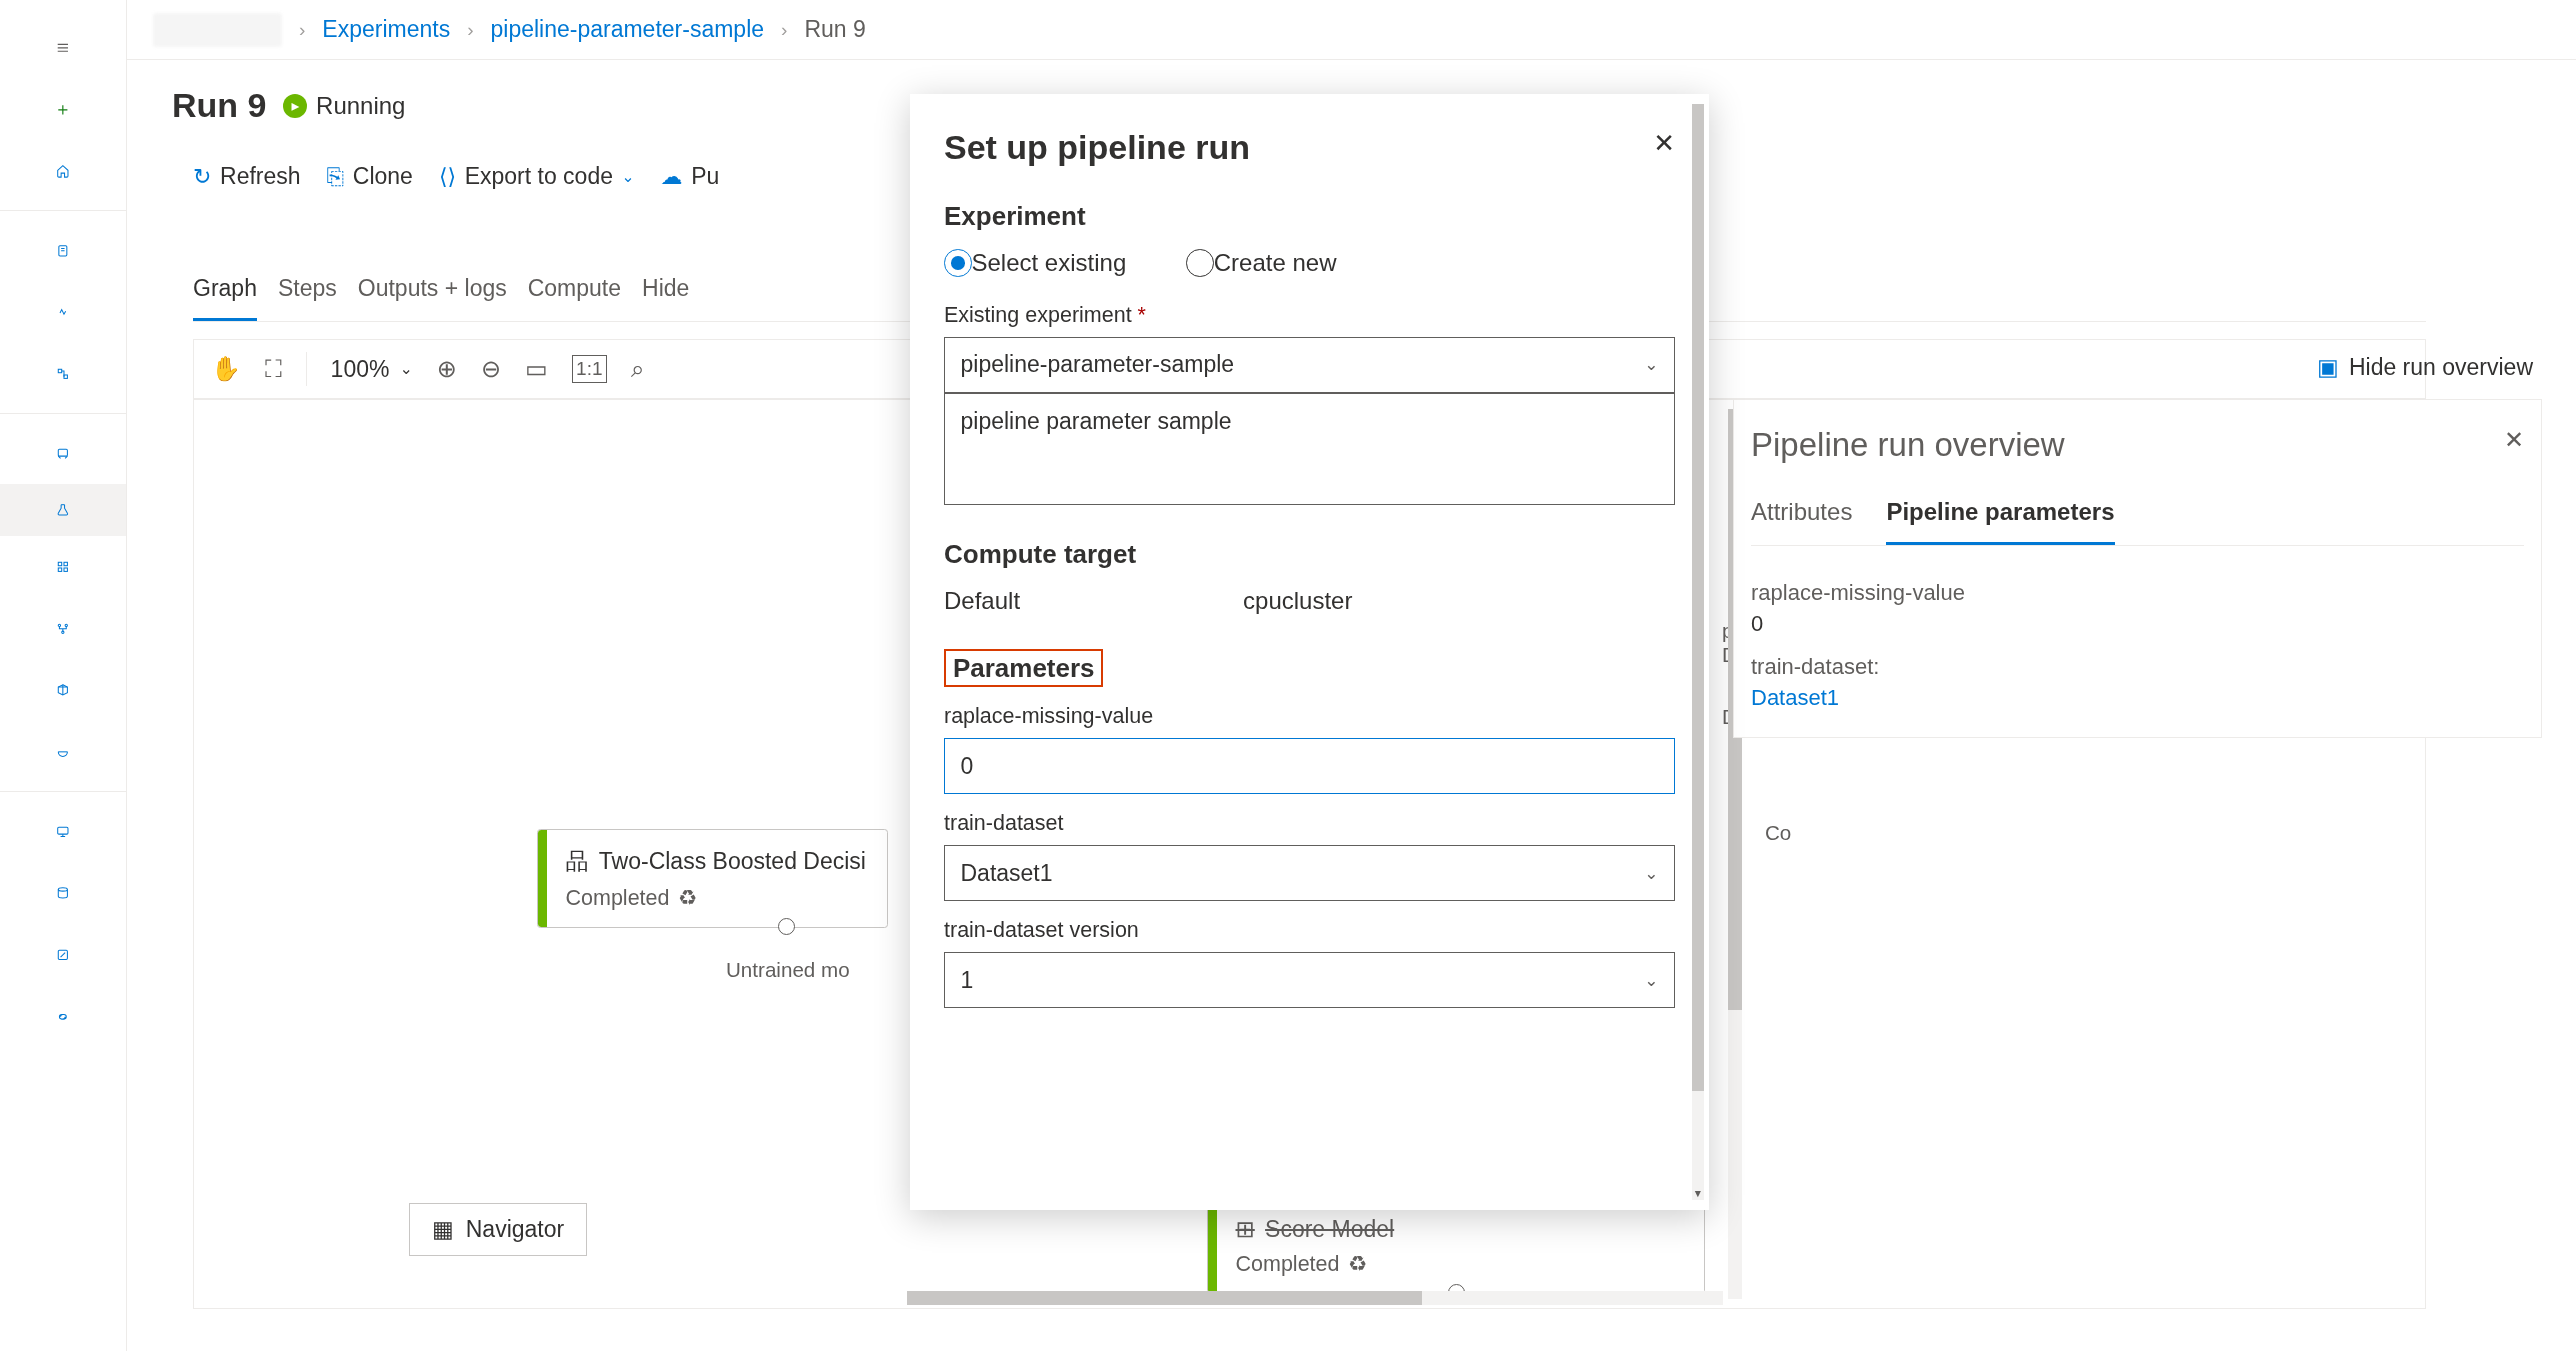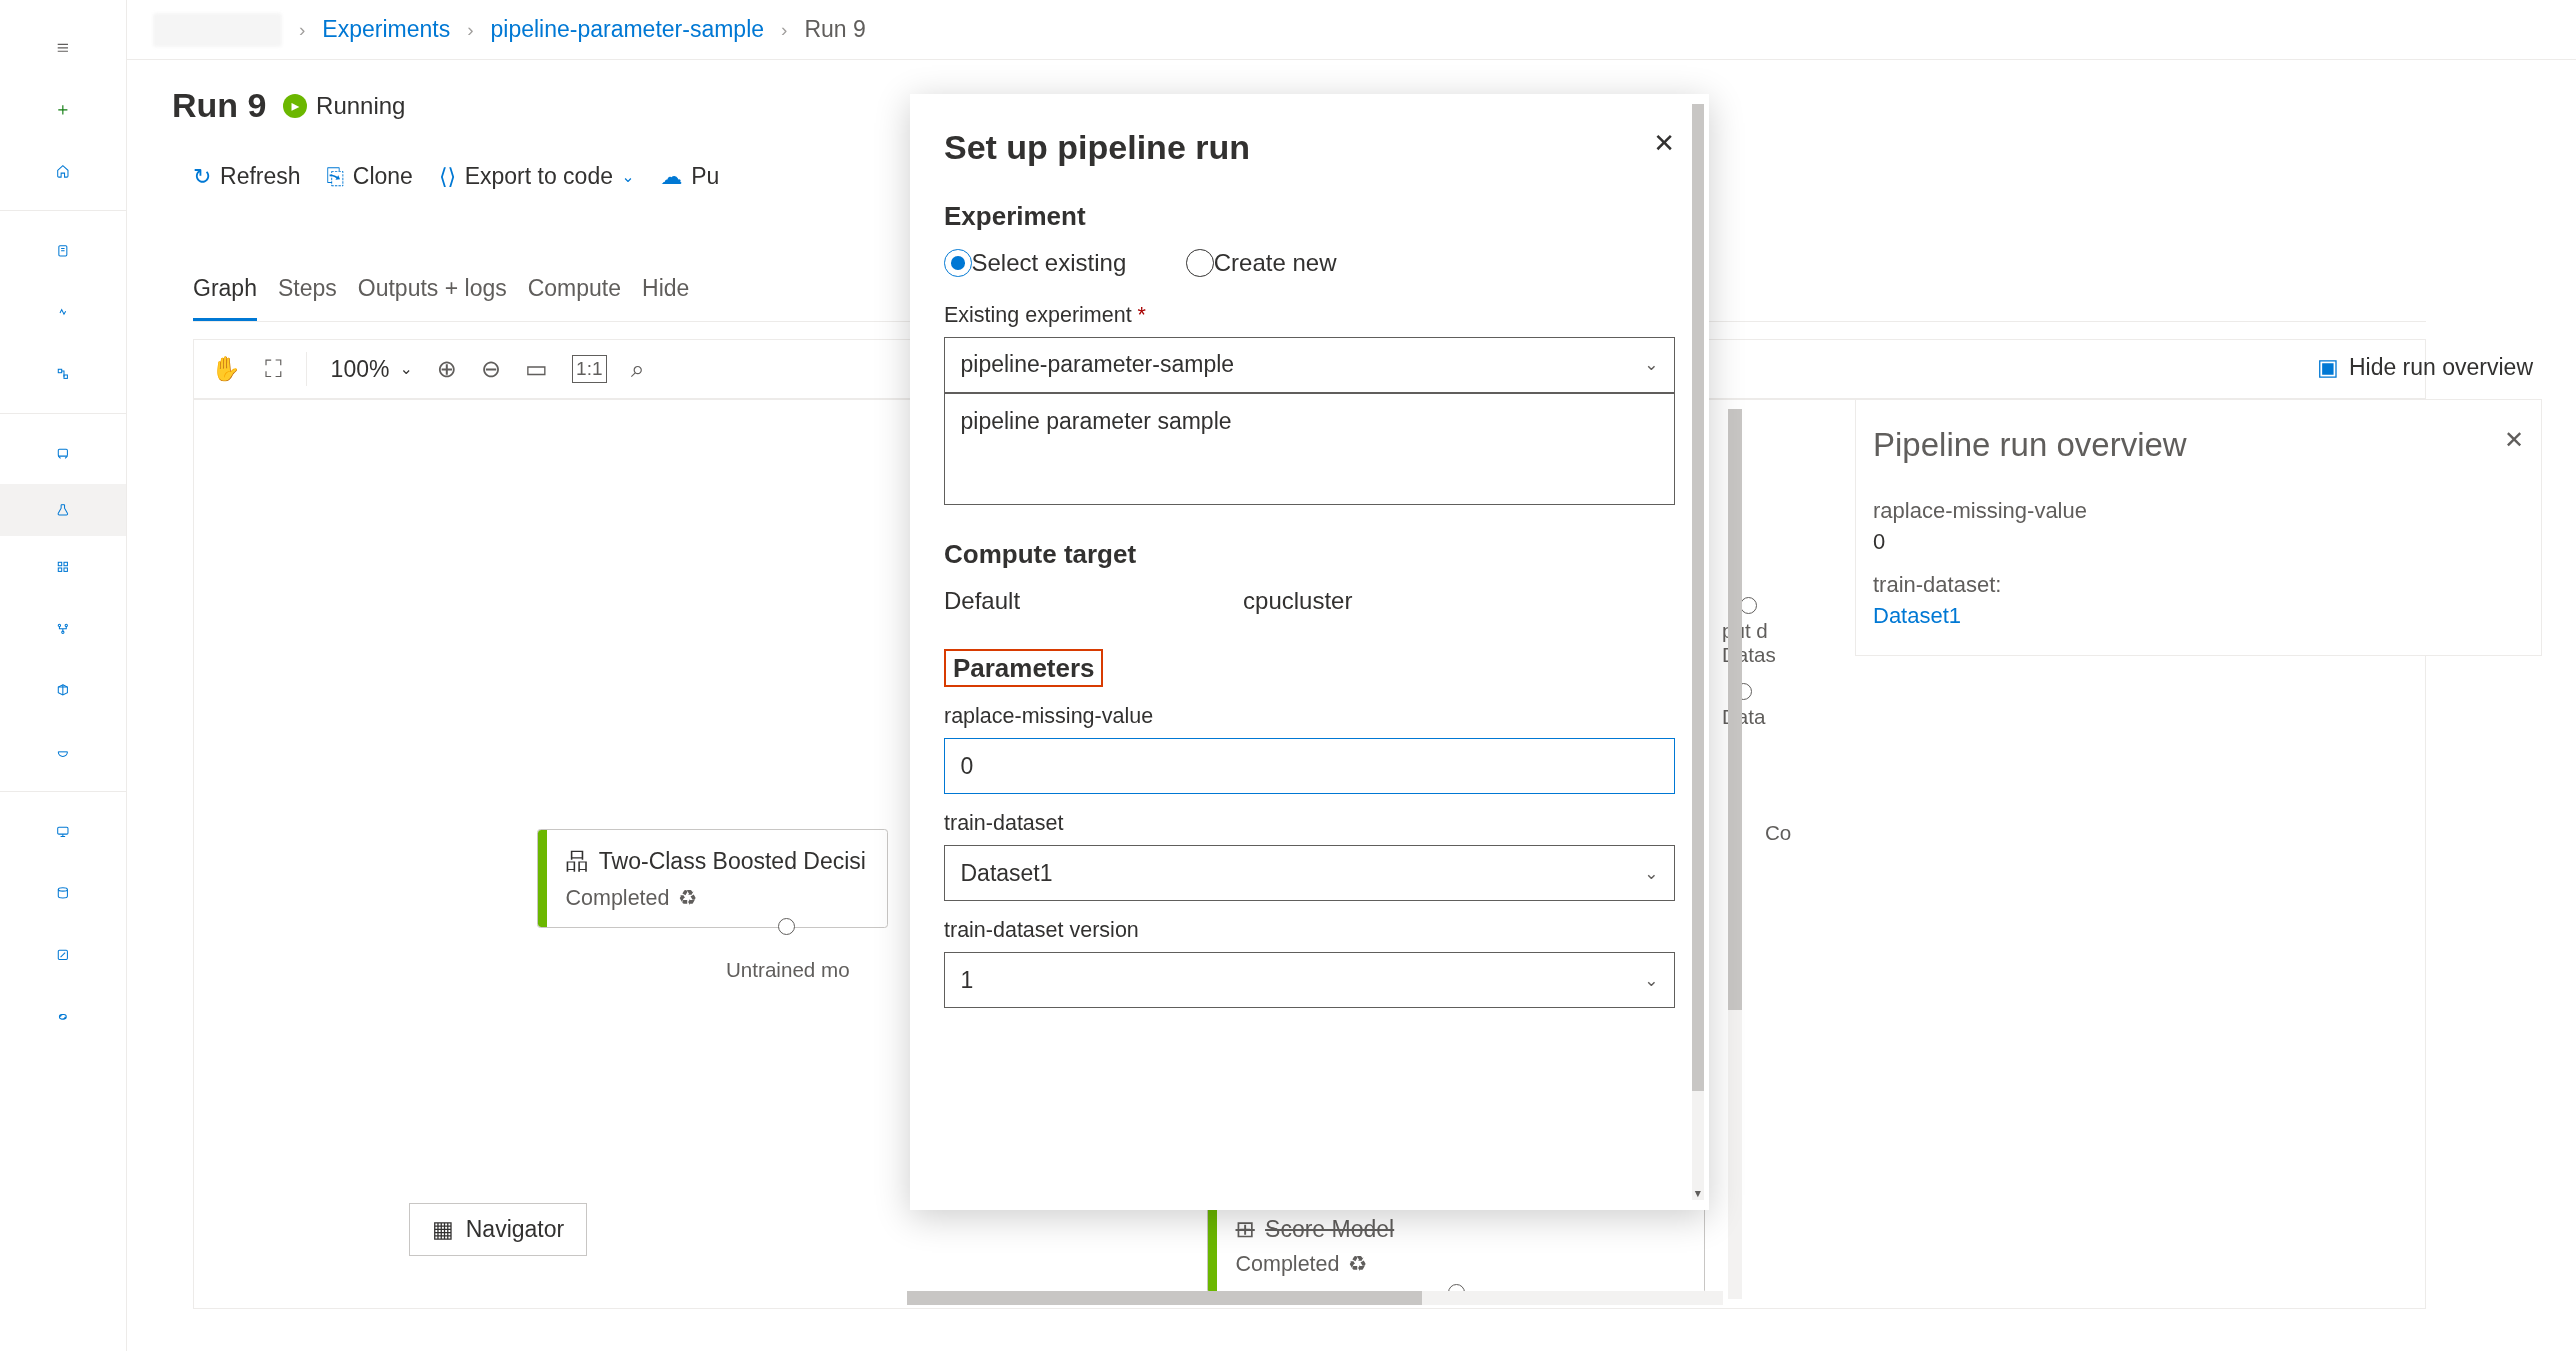--- a/index.html
+++ b/index.html
@@ -49,21 +49,21 @@
 .module-card::before{content:"";position:absolute;left:0;top:0;bottom:0;width:8.6px;background:#6bb700;border-radius:3.4px 0 0 3.4px}
 .module-card .mtitle{font-size:23px;display:flex;align-items:center;gap:10.3px}
 .module-card .mstatus{font-size:21.5px;color:#605e5c;margin-top:8.6px;display:flex;align-items:center;gap:8.6px}
 .port{position:absolute;width:17px;height:17px;border:1.7px solid #605e5c;border-radius:50%;background:#fff}
 .port-label{position:absolute;font-size:20.6px;color:#605e5c}
 
 
 .navigator-btn{position:absolute;left:215px;bottom:52px;border:0.9px solid #c8c6c4;padding:12px 22px;display:flex;align-items:center;gap:12px;font-size:23px;background:#fff;cursor:pointer}
 
 
-.overview-panel{position:absolute;right:34px;top:399px;width:687px;background:#fff;border:0.9px solid #edebe9;padding:26px 17px}
+.overview-panel{position:absolute;right:34px;top:399px;width:809px;background:#fff;border:0.9px solid #edebe9;padding:26px 17px}
 .overview-panel .otitle{font-size:33px;color:#605e5c;font-weight:400}
 .overview-panel .close{position:absolute;right:17px;top:26px;font-size:24px;cursor:pointer;color:#605e5c}
 .overview-panel .otabs{display:flex;gap:34px;font-size:24px;margin-top:34px;border-bottom:0.9px solid #edebe9}
 .overview-panel .otabs .otab{padding-bottom:15.5px;cursor:pointer;color:#605e5c}
 .overview-panel .otabs .otab.active{color:#323130;border-bottom:3.4px solid #0078d4;font-weight:600}
 .overview-panel .params{margin-top:34px;font-size:22px;color:#323130}
 .overview-panel .params .plabel{color:#605e5c;margin-top:17px}
 .overview-panel .params .pval{margin-top:5.2px}
 .overview-panel .params .plink{color:#0078d4;cursor:pointer}
 
@@ -322,20 +322,24 @@
       <div style="position:absolute;left:0;width:515px;height:100%;background:#c8c6c4"></div>
     </div>
   <div class="bg-scroll" style="left:1534px;top:8.6px;width:13.7px;height:890px">
       <div style="position:absolute;top:0;height:601px;width:100%;background:#c8c6c4"></div>
     </div>
 </div>
 
 <div class="overview-panel">
   <div class="otitle">Pipeline run overview</div>
   <div class="close">✕</div>
+  <div class="otabs">
+    <div class="otab">Attributes</div>
+    <div class="otab active">Pipeline parameters</div>
+  </div>
   <div class="params">
     <div class="plabel">raplace-missing-value</div>
     <div class="pval">0</div>
     <div class="plabel">train-dataset:</div>
     <div class="pval plink">Dataset1</div>
   </div>
 </div>
 
 <div class="modal">
   <div class="mclose">✕</div>

